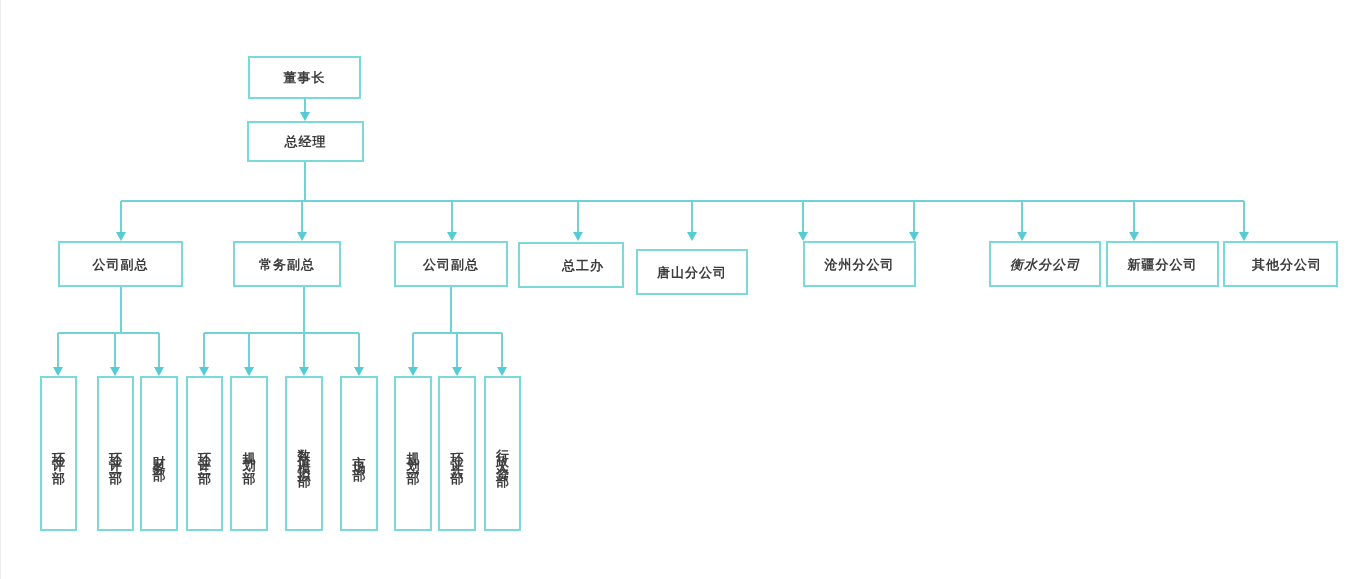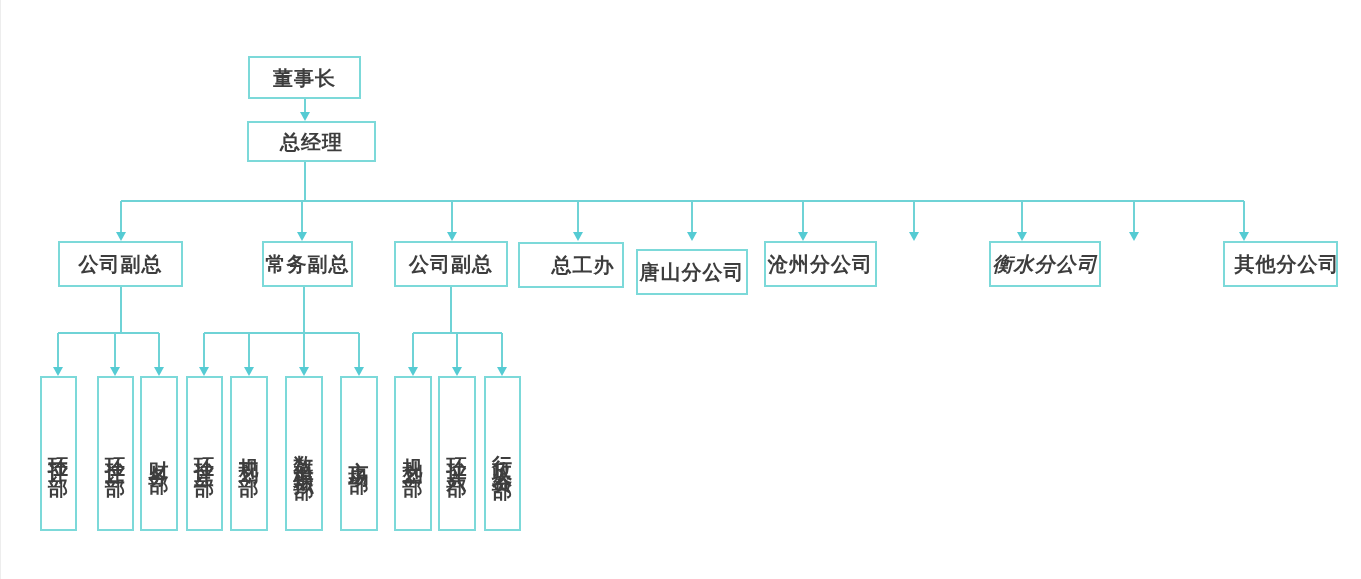--- a/index.html
+++ b/index.html
@@ -14,21 +14,21 @@
   }
   svg.wires{position:absolute;left:0;top:0;}
   .node{
     position:absolute;
     box-sizing:border-box;
     background:var(--fill,#fff);
     border:2px solid var(--border,#7cd9d9);
     display:flex;align-items:center;justify-content:center;
     color:var(--text,#3d3d3d);
     font-weight:bold;
-    font-size:20px;
+    font-size:13px;
     line-height:1;
     cursor:default;
     user-select:none;
   }
   .node .lbl{white-space:nowrap;letter-spacing:1px;}
   .node.vertical .lbl{
     writing-mode:vertical-rl;
     text-orientation:upright;
     white-space:nowrap;
     letter-spacing:6px;
@@ -87,43 +87,46 @@
       <polygon points="298,367 308,367 303,376" fill="#55cbd3"></polygon>
       <polygon points="353,367 363,367 358,376" fill="#55cbd3"></polygon>
       <polygon points="407,367 417,367 412,376" fill="#55cbd3"></polygon>
       <polygon points="451,367 461,367 456,376" fill="#55cbd3"></polygon>
       <polygon points="496,367 506,367 501,376" fill="#55cbd3"></polygon>
     </svg>
 
 <div class="node" style="left: 247px; top: 56px; width: 113px; height: 43px;">
       <span class="lbl">董事长</span>
     </div>
-    <div class="node" style="left: 246px; top: 121px; width: 129px; height: 41px;">
+    <div class="node" style="left: 246px; top: 121px; width: 117px; height: 41px;">
       <span class="lbl">总经理</span>
     </div>
     <div class="node" style="left: 57px; top: 241px; width: 125px; height: 46px;">
       <span class="lbl">公司副总</span>
     </div>
-    <div class="node" style="left: 261px; top: 241px; width: 91px; height: 46px; align-items: center;">
+    <div class="node" style="left: 232px; top: 241px; width: 108px; height: 46px; align-items: center;">
       <span class="lbl">常务副总</span>
     </div>
     <div class="node" style="left: 393px; top: 241px; width: 114px; height: 46px;">
       <span class="lbl">公司副总</span>
     </div>
     <div class="node" style="left: 517px; top: 242px; width: 106px; height: 46px; padding-left: 24px;">
       <span class="lbl">总工办</span>
     </div>
     <div class="node" style="left: 635px; top: 241px; width: 112px; height: 46px; margin-top: 8px;">
       <span class="lbl">唐山分公司</span>
     </div>
-    <div class="node" style="left: 763px; top: 241px; width: 113px; height: 46px;">
+    <div class="node" style="left: 802px; top: 241px; width: 113px; height: 46px;">
       <span class="lbl">沧州分公司</span>
     </div>
     <div class="node" style="left: 988px; top: 241px; width: 112px; height: 46px; font-style: italic;">
       <span class="lbl">衡水分公司</span>
+    </div>
+    <div class="node" style="left: 1105px; top: 241px; width: 113px; height: 46px;">
+      <span class="lbl">新疆分公司</span>
     </div>
     <div class="node" style="left: 1222px; top: 241px; width: 115px; height: 46px; padding-left: 13px;">
       <span class="lbl">其他分公司</span>
     </div>
     <div class="node vertical" style="left: 39px; top: 376px; width: 37px; height: 155px;">
       <span class="lbl">环评一部</span>
     </div>
     <div class="node vertical" style="left: 96px; top: 376px; width: 37px; height: 155px;">
       <span class="lbl">环评二部</span>
     </div>

